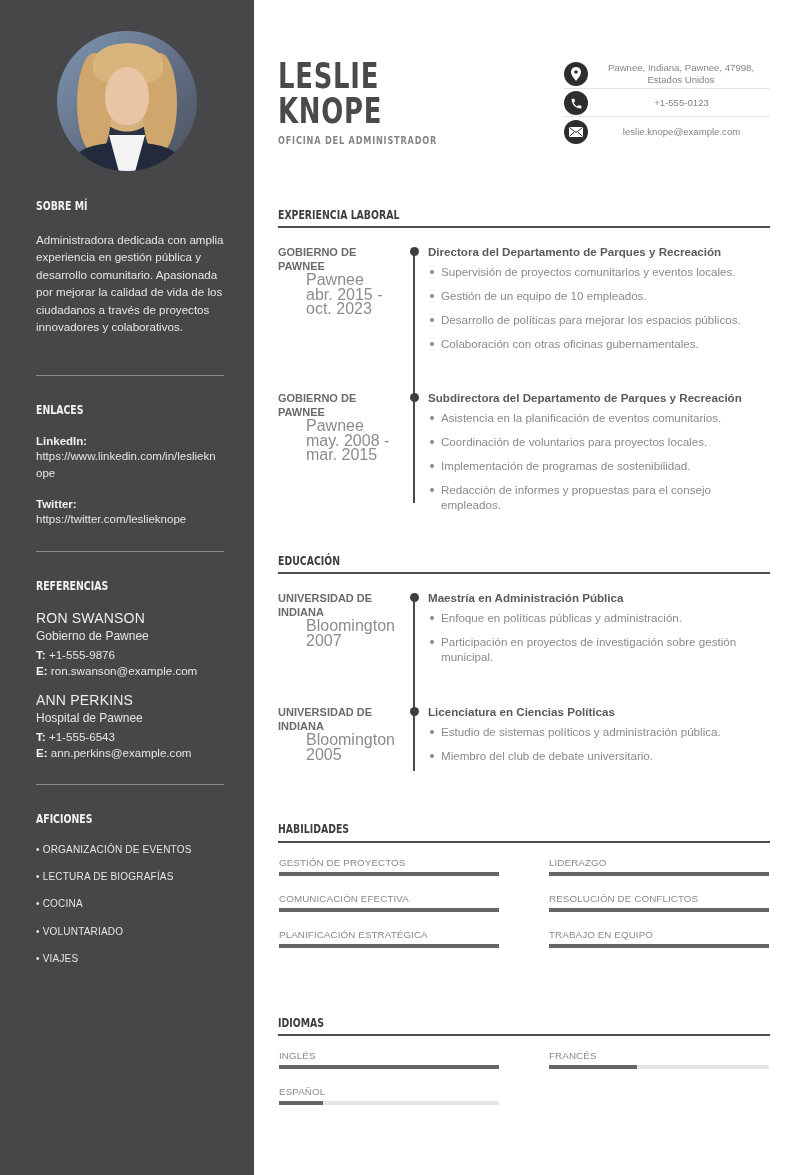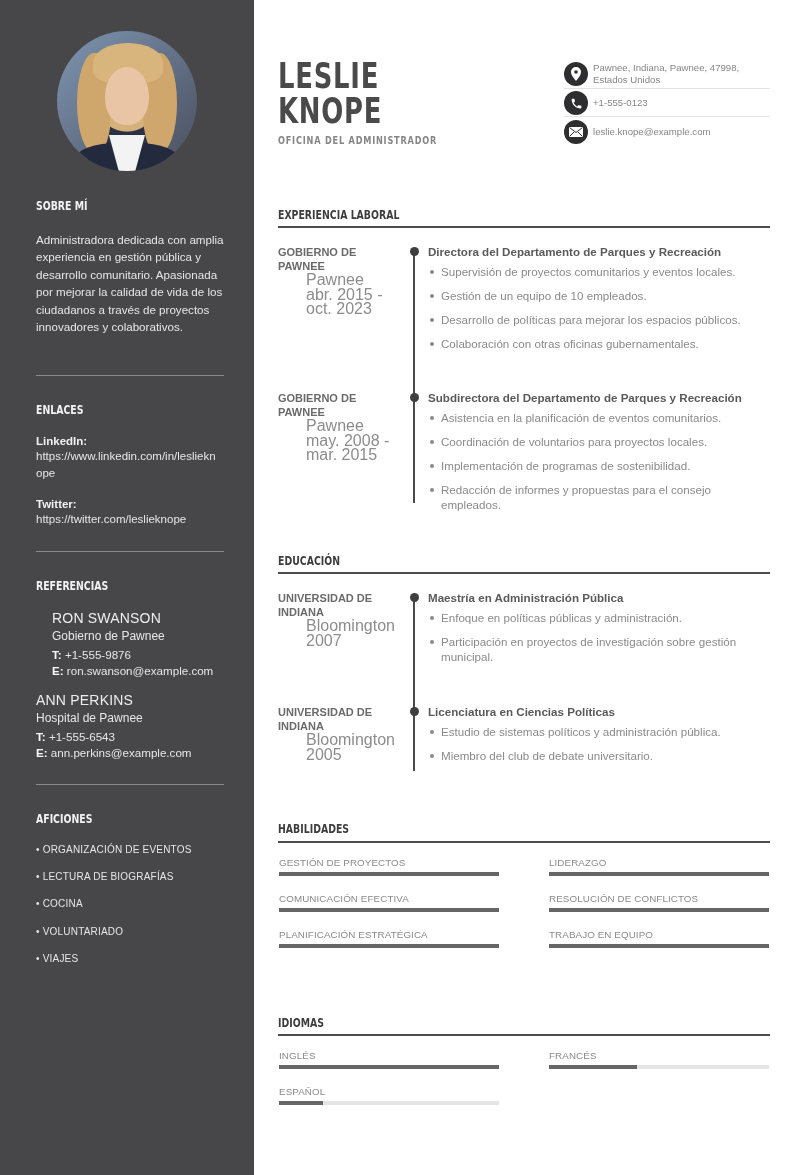--- a/index.html
+++ b/index.html
@@ -34,21 +34,21 @@
   .ref-org { font-size: 12px; color: #e6e6e6; margin-top: 3px; }
   .ref-line { font-size: 11.6px; color: #e6e6e6; line-height: 16px; }
   .ref-line b { color: #f6f6f6; }
   .hobby { font-size: 10px; color: #e6e6e6; letter-spacing: 0.2px; height: 27.2px; }
   .hobby::before { content: "\2022"; margin-right: 3px; }
 
   
   .name { position: absolute; left: 24px; top: 58px; font-size: 36px; line-height: 35px; color: #4a4a4a; transform: scaleX(0.72); letter-spacing: 1px; }
   .jobtitle { position: absolute; left: 24px; top: 134px; font-size: 10.5px; color: #858585; transform: scaleX(0.78); letter-spacing: 1px; }
 
-  .contact { position: absolute; left: 310px; width: 206px; }
+  .contact { position: absolute; left: 310px; width: 206px; text-align: center; }
   .contact-row { position: relative; padding-left: 29px; border-bottom: 1px solid #e3e3e3; }
   .contact-row.last { border-bottom: none; }
   .c-icon { position: absolute; left: 0; width: 24px; height: 24px; border-radius: 50%; background: #2e2e30; display: flex; align-items: center; justify-content: center; }
   .c-text { font-size: 9.6px; color: #858585; line-height: 12px; }
 
   
   .sec-title { position: absolute; left: 24px; font-size: 13px; color: #3d3d3d; transform: scaleX(0.72); }
   .sec-rule { position: absolute; left: 24px; width: 492px; height: 1.5px; background: #4d4d4d; }
 
   .entry-left { position: absolute; left: 24px; width: 120px; }
@@ -96,21 +96,21 @@
   </div>
   <div class="sb-section" style="top:498px;">
     <div class="sb-link-label">Twitter:</div>
     <a class="sb-link" style="display:block; margin-top:1px;">https://twitter.com/leslieknope</a>
   </div>
   <div class="sb-divider" style="top:551px;"></div>
 
   <div class="sb-section" style="top:576px;">
     <div class="sb-title cond">REFERENCIAS</div>
   </div>
-  <div class="sb-section" style="top:610px;margin-left:16px;">
+  <div class="sb-section" style="top:610px;">
     <div class="ref-name">RON SWANSON</div>
     <div class="ref-org">Gobierno de Pawnee</div>
     <div class="ref-line" style="margin-top:4px;">
       <b>T:</b>
       <span>+1-555-9876</span>
     </div>
     <div class="ref-line">
       <b>E:</b>
       <span>ron.swanson@example.com</span>
     </div>

